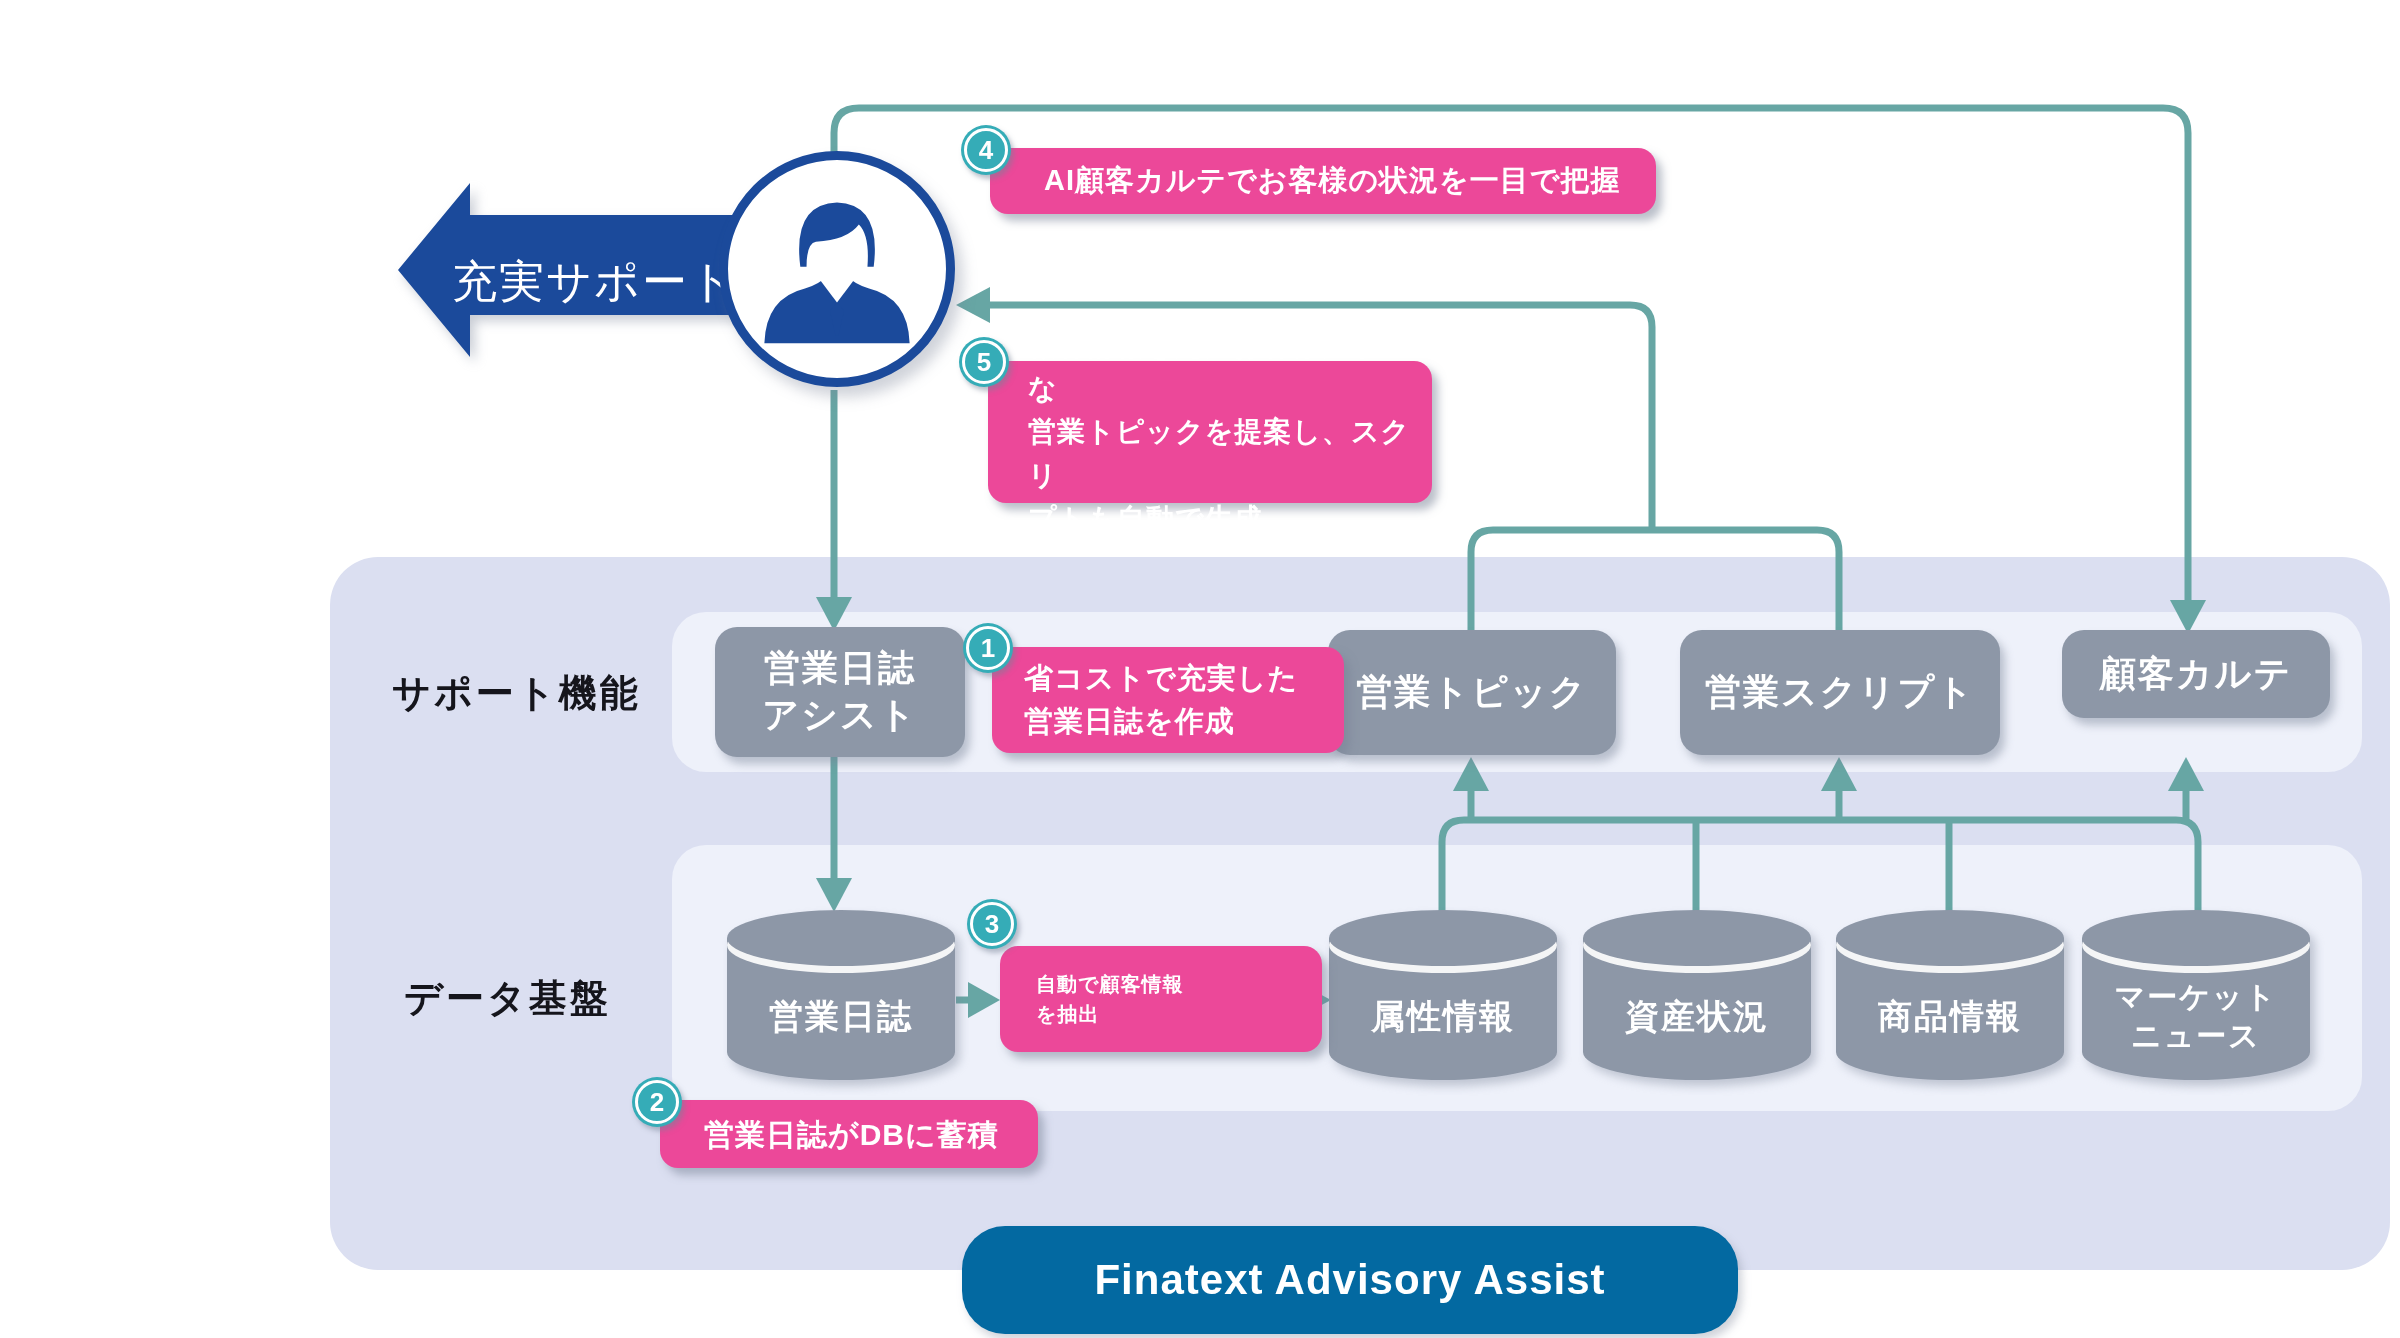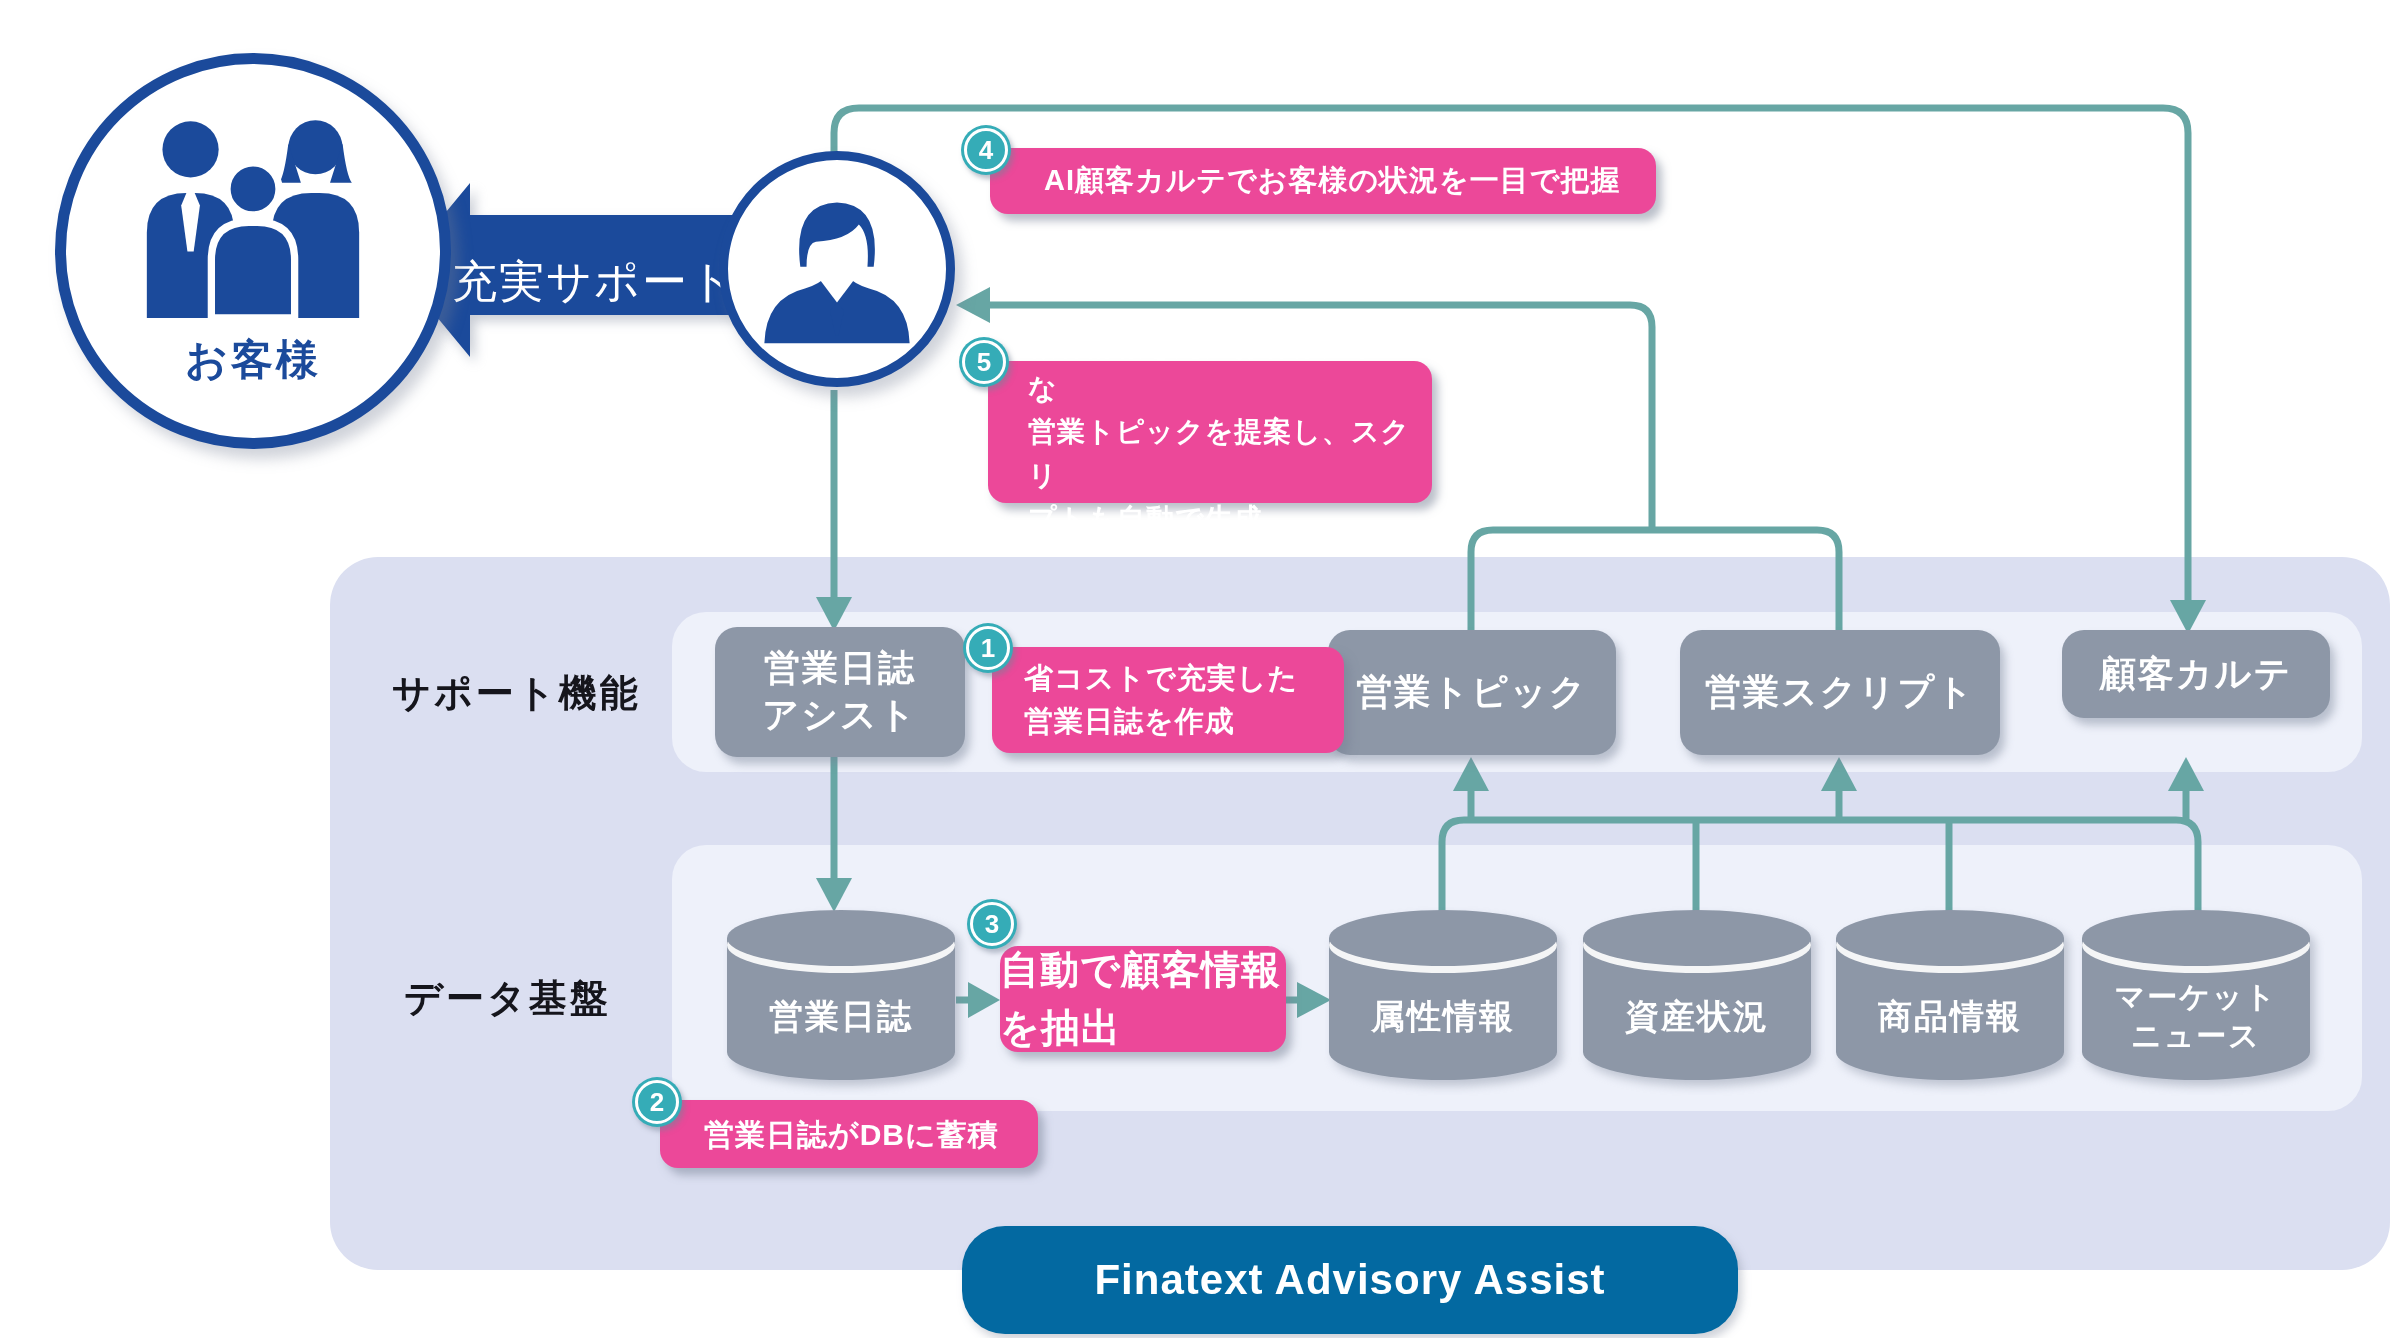--- a/index.html
+++ b/index.html
@@ -68,21 +68,21 @@
 
   
   .callout {
     position:absolute; z-index:3; background:#ec4899; border-radius:18px;
     color:#ffffff; font-weight:800; display:flex; align-items:center;
     white-space:pre-line; line-height:1.5; letter-spacing:1px;
     box-shadow:6px 7px 8px rgba(120,130,150,.5);
   }
   #callout-1 { left:992px;  top:647px;  width:320px; height:106px; font-size:29px; padding-left:32px; }
   #callout-2 { left:660px;  top:1100px; width:334px; height:68px;  font-size:30px; padding-left:44px; }
-  #callout-3 { left:1000px; top:946px;  width:286px; height:106px; font-size:39px; }
+  #callout-3 { left:1000px; top:946px;  width:286px; height:106px; font-size:20px; padding-left:36px; }
   #callout-4 { left:990px;  top:148px;  width:612px; height:66px;  font-size:29px; padding-left:54px; }
   #callout-5 { left:988px;  top:361px;  width:404px; height:142px; font-size:28px; padding-left:40px; line-height:1.55; }
 
   .badge {
     position:absolute; z-index:4; width:50px; height:50px; border-radius:50%;
     background:#35acb7; display:flex; align-items:center; justify-content:center;
     box-shadow:3px 4px 5px rgba(120,130,150,.5);
   }
   .badge .ring {
     width:38px; height:38px; border-radius:50%; border:3px solid #ffffff;
@@ -235,38 +235,20 @@
   <div class="callout" id="callout-2">営業日誌がDBに蓄積</div>
   <div class="badge" id="badge-2">
       <span class="ring">2</span>
     </div>
 
   <svg id="support-arrow" width="362" height="190" viewBox="0 0 362 190">
     <polygon fill="#1b4a9b" points="0,95 72,8 72,40 362,40 362,140 72,140 72,182"></polygon>
   </svg>
   <div id="support-arrow-label">充実サポート</div>
 
-  <div class="big-circle" id="customer-circle">
-    <svg width="252" height="204" viewBox="0 0 240 196">
-      <g fill="#1b4a9b">
-        <circle cx="60" cy="34" r="27"></circle>
-        <path d="M18 196 V114 Q18 76 56 76 H64 Q102 76 102 114 V196 Z"></path>
-        <path d="M56 76 L64 76 L69 88 L63 132 L57 132 L51 88 Z" fill="#ffffff"></path>
-        <circle cx="180" cy="32" r="26"></circle>
-        <path d="M154 28 Q150 60 145 66 L166 66 Z"></path>
-        <path d="M206 28 Q210 60 215 66 L194 66 Z"></path>
-        <path d="M138 196 V114 Q138 76 176 76 H184 Q222 76 222 114 V196 Z"></path>
-        <g stroke="#ffffff" stroke-width="7">
-          <circle cx="120" cy="72" r="25"></circle>
-          <path d="M80 196 V140 Q80 104 116 104 H124 Q160 104 160 140 V196 Z"></path>
-        </g>
-      </g>
-    </svg>
-    <div id="customer-label">お客様</div>
-  </div>
 
   <div class="big-circle" id="advisor-circle">
     <svg width="164" height="150" viewBox="0 0 210 190">
       <ellipse cx="105" cy="66" rx="37" ry="44" fill="#ffffff"></ellipse>
       <path fill="#1b4a9b" d="M58 92 Q48 12 105 10 Q162 12 152 92 L144 92 Q147 52 133 38 Q118 58 78 60 Q66 62 66 92 Z"></path>
       <path fill="#1b4a9b" d="M12 190 Q14 132 64 120 Q84 114 88 106 L122 106 Q126 114 146 120 Q196 132 198 190 Z"></path>
       <path fill="#ffffff" d="M84 110 L105 138 L126 110 L126 102 L84 102 Z"></path>
       <path fill="#1b4a9b" d="M105 138 L114 148 L107 180 L103 180 L96 148 Z"></path>
     </svg>
   </div>

